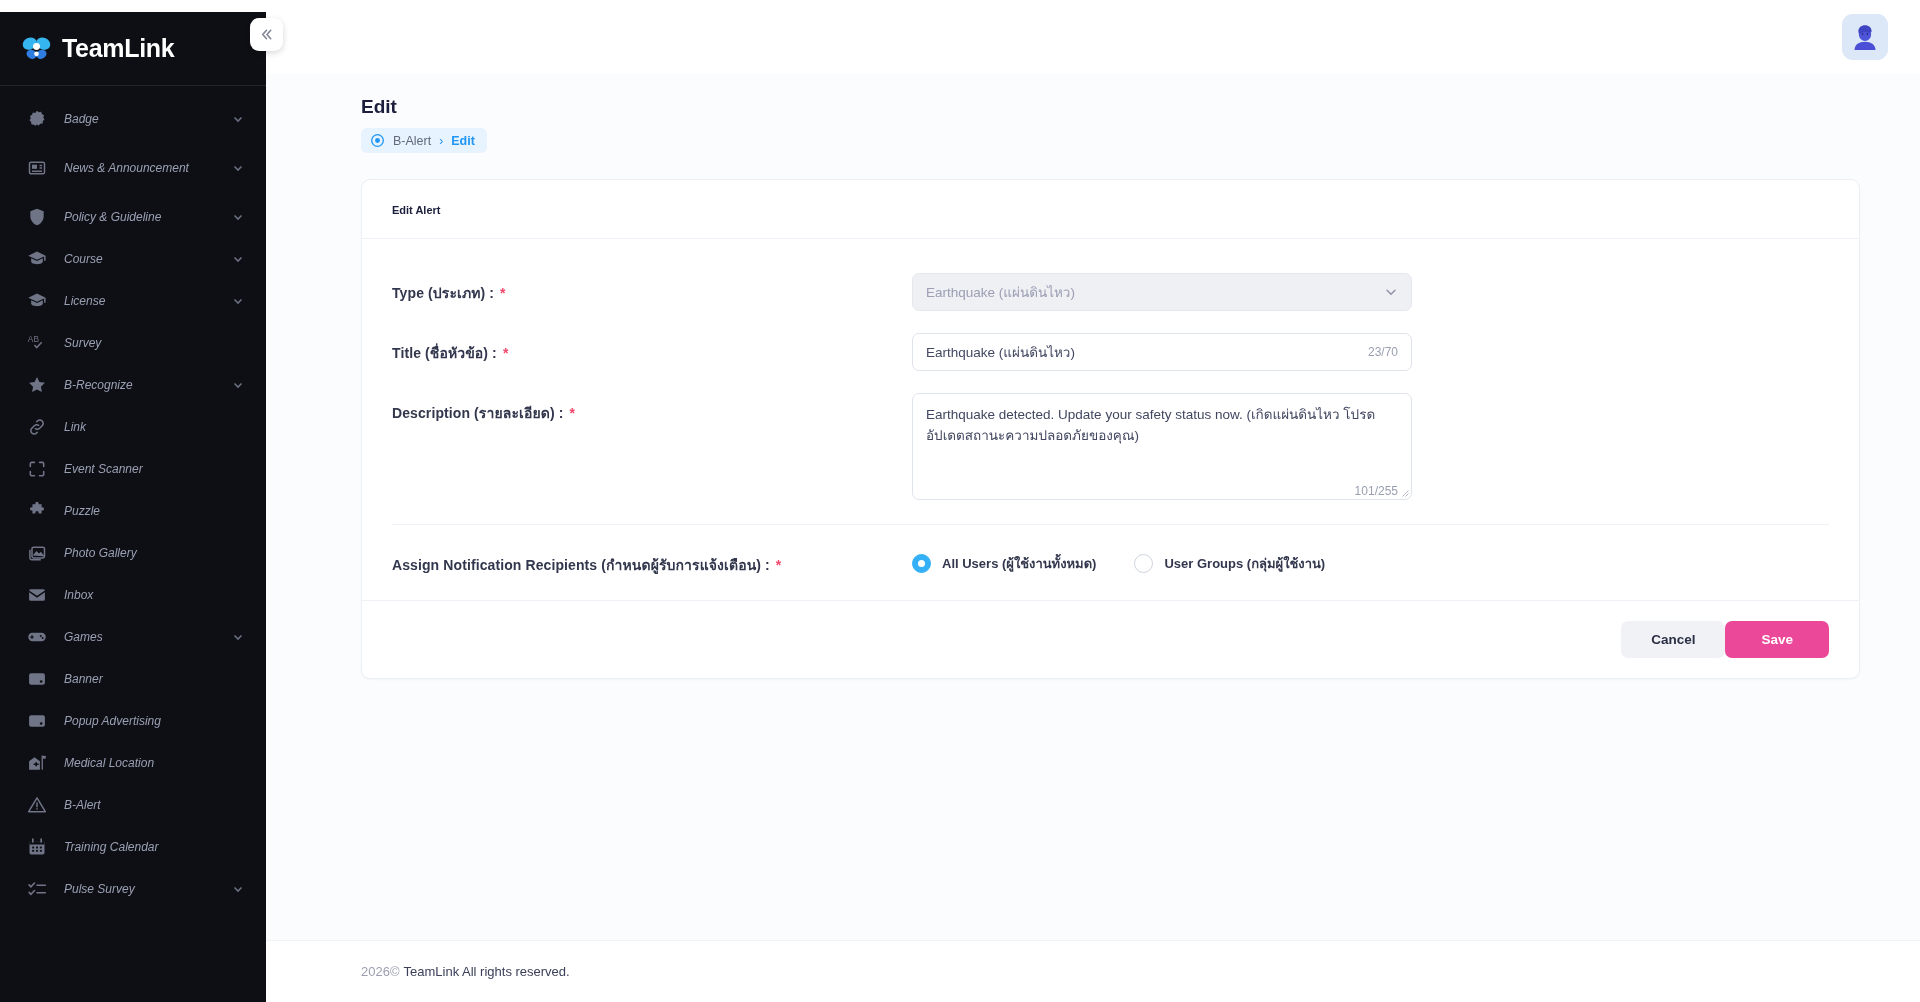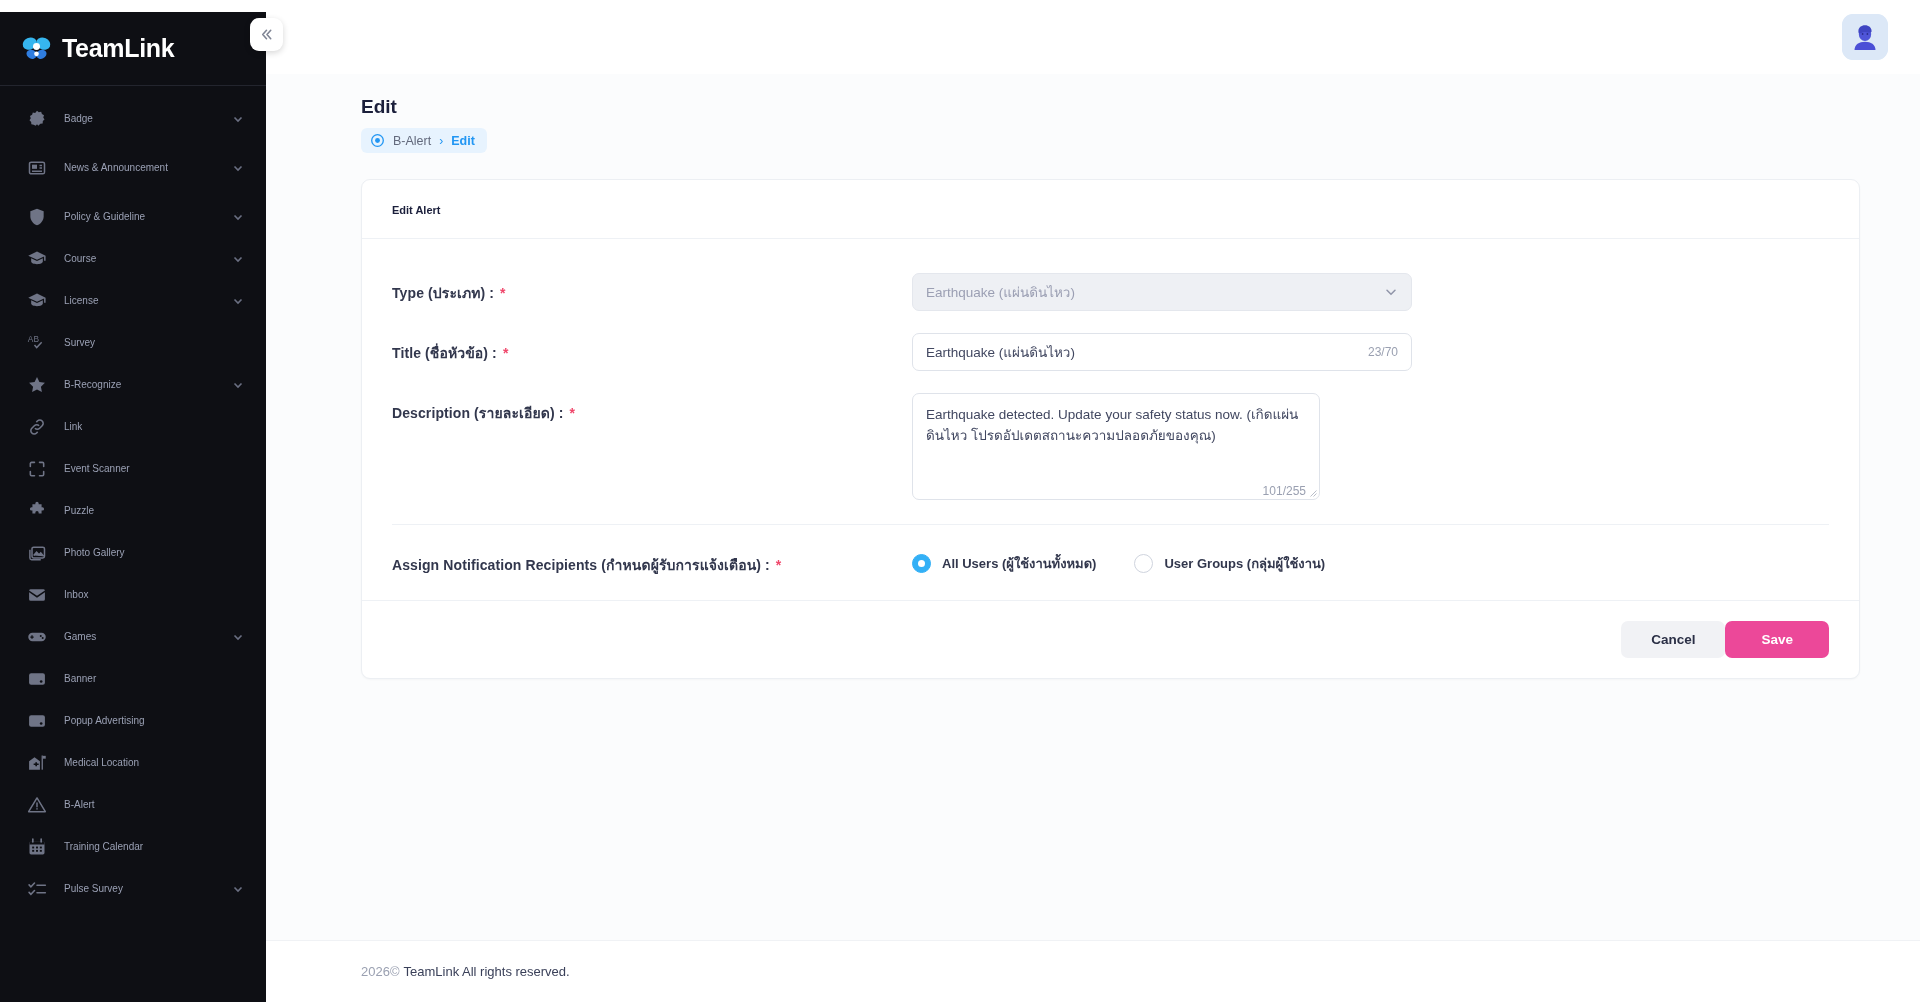--- a/index.html
+++ b/index.html
@@ -34,21 +34,21 @@
     height: 42px; padding: 0 22px 0 26px;
     gap: 16px; cursor: pointer;
   }
   .nav-item .nav-ico {
     width: 22px; height: 22px; flex: 0 0 22px;
     display: flex; align-items: center; justify-content: center;
     color: #6f7486;
   }
   .nav-item .nav-ico svg { width: 20px; height: 20px; display: block; }
   .nav-label {
-    flex: 1 1 auto; color: #9aa0b4; font-size: 10px; line-height: 1.25;
+    flex: 1 1 auto; color: #9aa0b4; font-size: 12px; line-height: 1.25; font-style: italic;
   }
   .nav-item.two-line { height: 56px; }
   .chev {
     flex: 0 0 auto; color: #6a6f82; width: 12px; height: 12px;
   }
   .chev svg { width: 12px; height: 12px; display: block; }
 
   
   .collapse-btn {
     position: absolute; left: 250px; top: 18px; z-index: 40;
@@ -128,21 +128,21 @@
   .input-box {
     width: 500px; height: 38px; border-radius: 7px;
     background: #ffffff; border: 1px solid #dfe3ea;
     display: flex; align-items: center; justify-content: space-between;
     padding: 0 13px;
   }
   .input-val { font-size: 13.5px; color: #414760; }
   .counter { font-size: 12px; color: #9aa0b1; }
 
   .textarea-box {
-    width: 408px; height: 107px; border-radius: 7px;
+    width: 500px; height: 107px; border-radius: 7px;
     background: #ffffff; border: 1px solid #dfe3ea;
     padding: 11px 13px 8px 13px; position: relative;
   }
   .ta-text {
     font-size: 13.5px; color: #414760; line-height: 1.52;
   }
   .ta-counter {
     position: absolute; right: 13px; bottom: 1px;
     font-size: 12px; color: #9aa0b1;
   }

